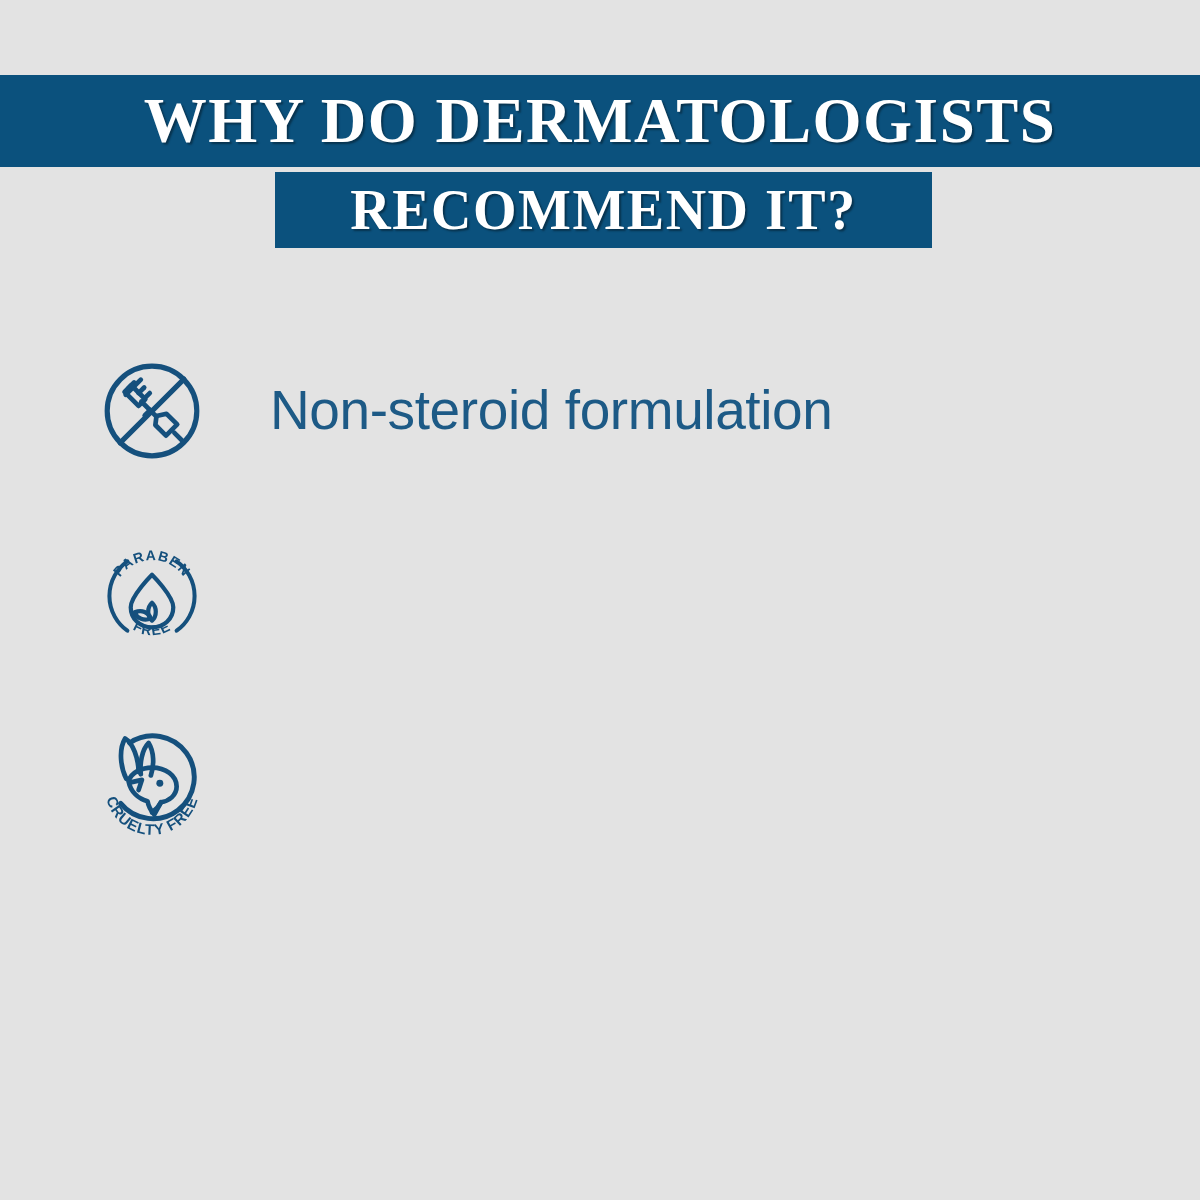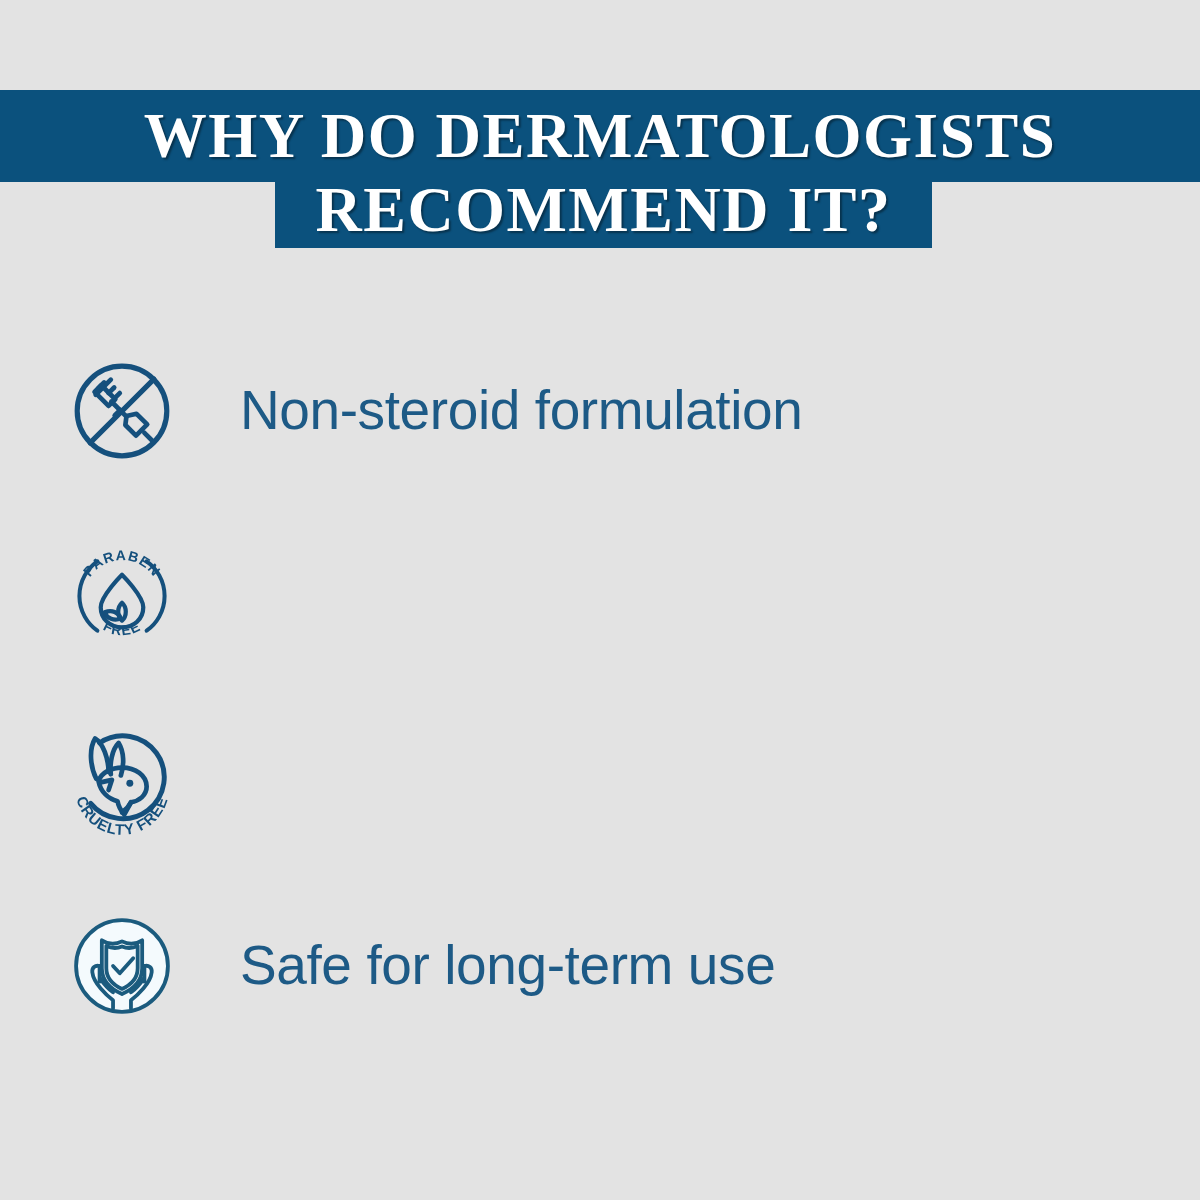--- a/index.html
+++ b/index.html
@@ -23,21 +23,21 @@
 
   
   .header-block {
     position: absolute;
     top: 0;
     left: 0;
     width: 1200px;
   }
   .band-one {
     position: absolute;
-    top: 90px;
+    top: 75px;
     left: 0;
     width: 1200px;
     height: 92px;
     background: #0b517d;
   }
   .band-two {
     position: absolute;
     top: 172px;
     left: 275px;
     width: 657px;
@@ -55,38 +55,38 @@
     letter-spacing: 1.5px;
     white-space: nowrap;
     text-shadow: 2px 2px 2px rgba(0,0,0,0.38);
   }
   .band-one .band-text {
     font-size: 63px;
     line-height: 92px;
     top: 0;
   }
   .band-two .band-text {
-    font-size: 64px;
+    font-size: 56px;
     line-height: 76px;
     top: 0;
   }
 
   
   .features {
     position: absolute;
     top: 318px;
     left: 0;
     width: 1200px;
   }
   .feature-row {
     position: relative;
     display: flex;
     align-items: center;
     height: 185px;
-    padding-left: 66px;
+    padding-left: 96px;
     box-sizing: border-box;
   }
   .feature-icon {
     width: 112px;
     height: 112px;
     flex: 0 0 112px;
     display: block;
   }
   .feature-icon svg {
     display: block;
@@ -202,43 +202,15 @@
           <circle cx="57" cy="52" r="3.1" fill="#15507d"></circle>
           <g fill="#15507d" font-family="'Liberation Sans', sans-serif" font-size="13.5" font-weight="bold" letter-spacing="0.8">
             <text text-anchor="middle">
               <textPath href="#arcBotCF" startOffset="50%">CRUELTY FREE</textPath>
             </text>
           </g>
         </svg>
       </span>
     </div>
 
-    <div class="feature-row">
-      <span class="feature-icon">
-        <svg viewBox="0 0 100 100" xmlns="http://www.w3.org/2000/svg">
-          <circle cx="50" cy="50" r="41" fill="#f4fafd"></circle>
-          <g fill="none" stroke="#1b5b7e" stroke-width="3.4" stroke-linecap="round" stroke-linejoin="round">
-            <circle cx="50" cy="50" r="41"></circle>
-
-            <path d="M32 27 C38 31 44 31 50 28 C56 31 62 31 68 27
-                     L68 52 C68 64 59 71 50 75 C41 71 32 64 32 52 Z"></path>
-            <path d="M36 32 C41 34.5 45.5 34.5 50 32.5 C54.5 34.5 59 34.5 64 32
-                     L64 52 C64 61.5 56.5 67.5 50 70.5 C43.5 67.5 36 61.5 36 52 Z"></path>
-
-            <path d="M42 50 L48 56.5 L60 43"></path>
-
-            <path d="M30 50 C26 49 23 51.5 23.5 55.5 C24 60 27.5 66 31 70
-                     C34 73.5 38 77.5 42 80.5 L42 88"></path>
-            <path d="M30 50 L30 64"></path>
-            <path d="M30.5 61 C33.5 65.5 38 70.5 42 73.5"></path>
-
-            <path d="M70 50 C74 49 77 51.5 76.5 55.5 C76 60 72.5 66 69 70
-                     C66 73.5 62 77.5 58 80.5 L58 88"></path>
-            <path d="M70 50 L70 64"></path>
-            <path d="M69.5 61 C66.5 65.5 62 70.5 58 73.5"></path>
-          </g>
-        </svg>
-      </span>
-      <span class="feature-label">Safe for long-term use</span>
-    </div>
 
   </div>
 </div>
 
 </body></html>

